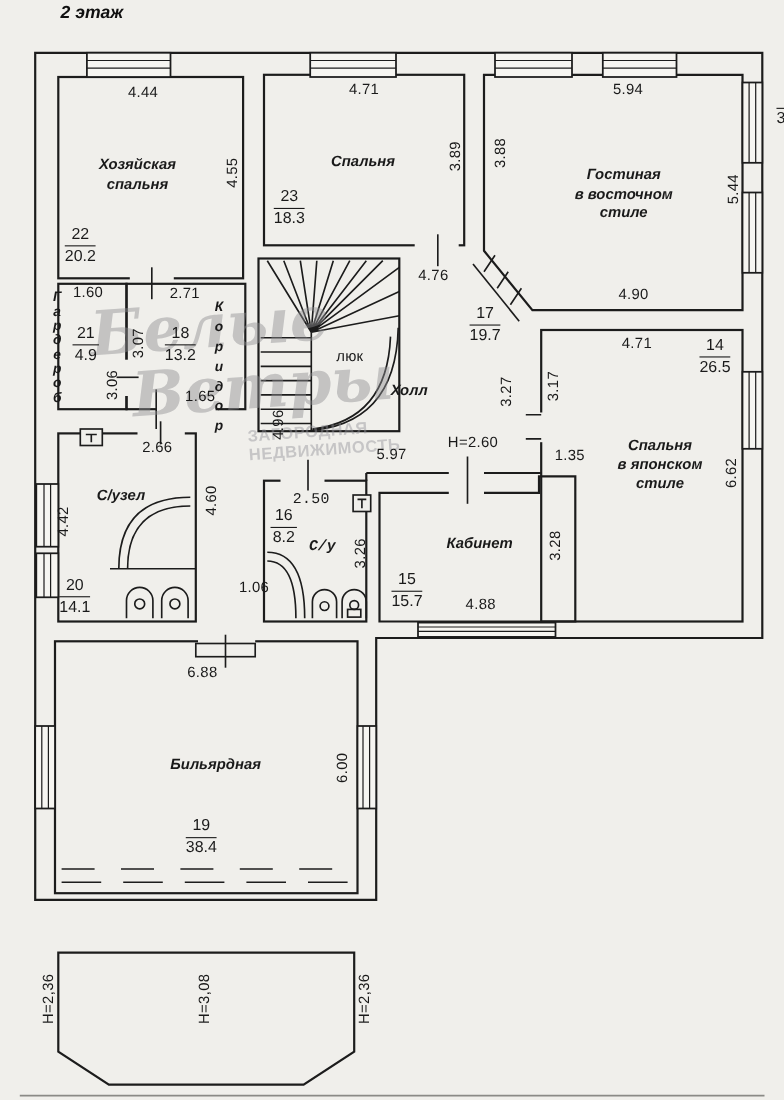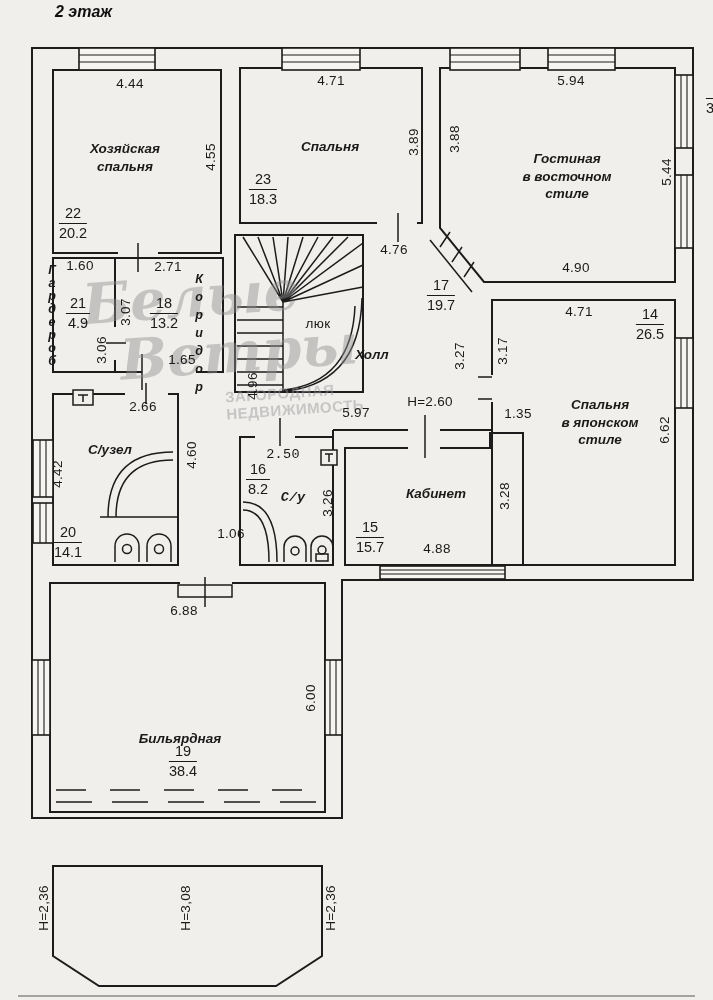--- a/index.html
+++ b/index.html
@@ -236,21 +236,21 @@
       <div class="label room" style="left: 567px; top: 176px; transform: translate(-50%, -50%);">Гостиная
 в восточном
 стиле</div>
       <div class="label room" style="left: 372px; top: 355px; transform: translate(-50%, -50%);">Холл</div>
       <div class="label room" style="left: 110px; top: 450px; transform: translate(-50%, -50%);">С/узел</div>
       <div class="label room" style="left: 293px; top: 498px; transform: translate(-50%, -50%); font-family: Liberation Mono, monospace;">С/у</div>
       <div class="label room" style="left: 436px; top: 494px; transform: translate(-50%, -50%);">Кабинет</div>
       <div class="label room" style="left: 600px; top: 422px; transform: translate(-50%, -50%);">Спальня
 в японском
 стиле</div>
-      <div class="label room" style="left: 180px; top: 695px; transform: translate(-50%, -50%); margin-top: 44px;">Бильярдная</div>
+      <div class="label room" style="left: 196px; top: 695px; transform: translate(-50%, -50%);">Бильярдная</div>
       <div class="label vword" style="left: 52px; top: 316px; transform: translate(-50%, -50%); line-height: 13px;">Г
 а
 р
 д
 е
 р
 о
 б</div>
       <div class="label vword" style="left: 199px; top: 333px; transform: translate(-50%, -50%); line-height: 18px;">К
 о

